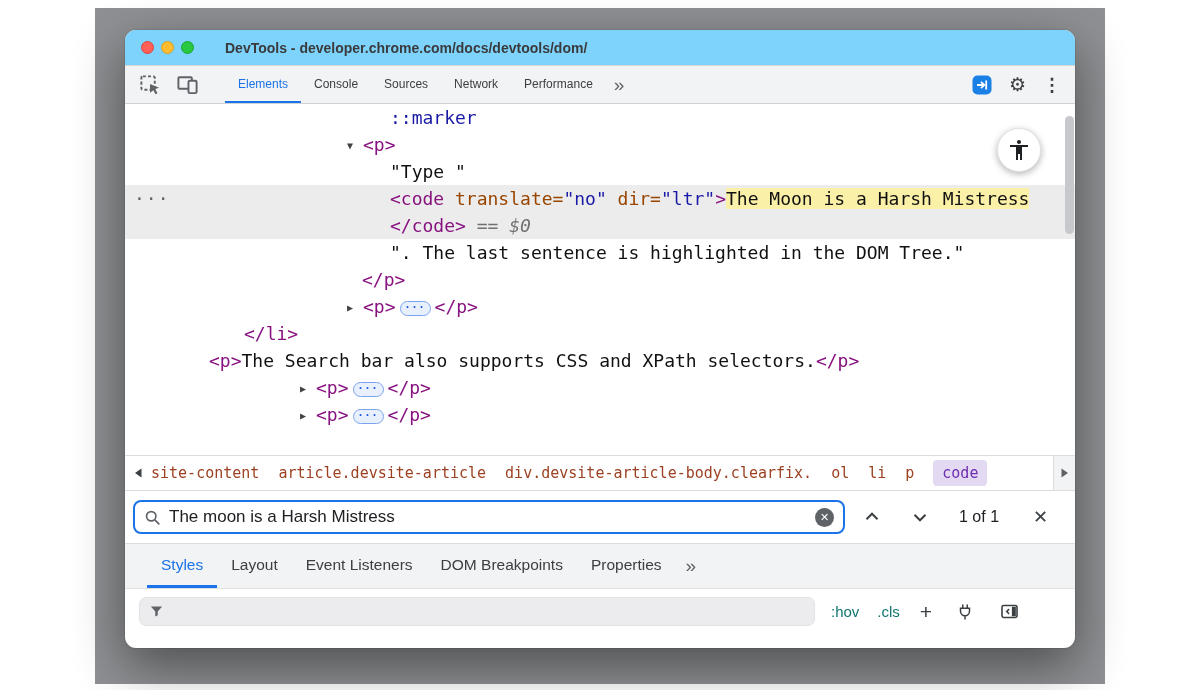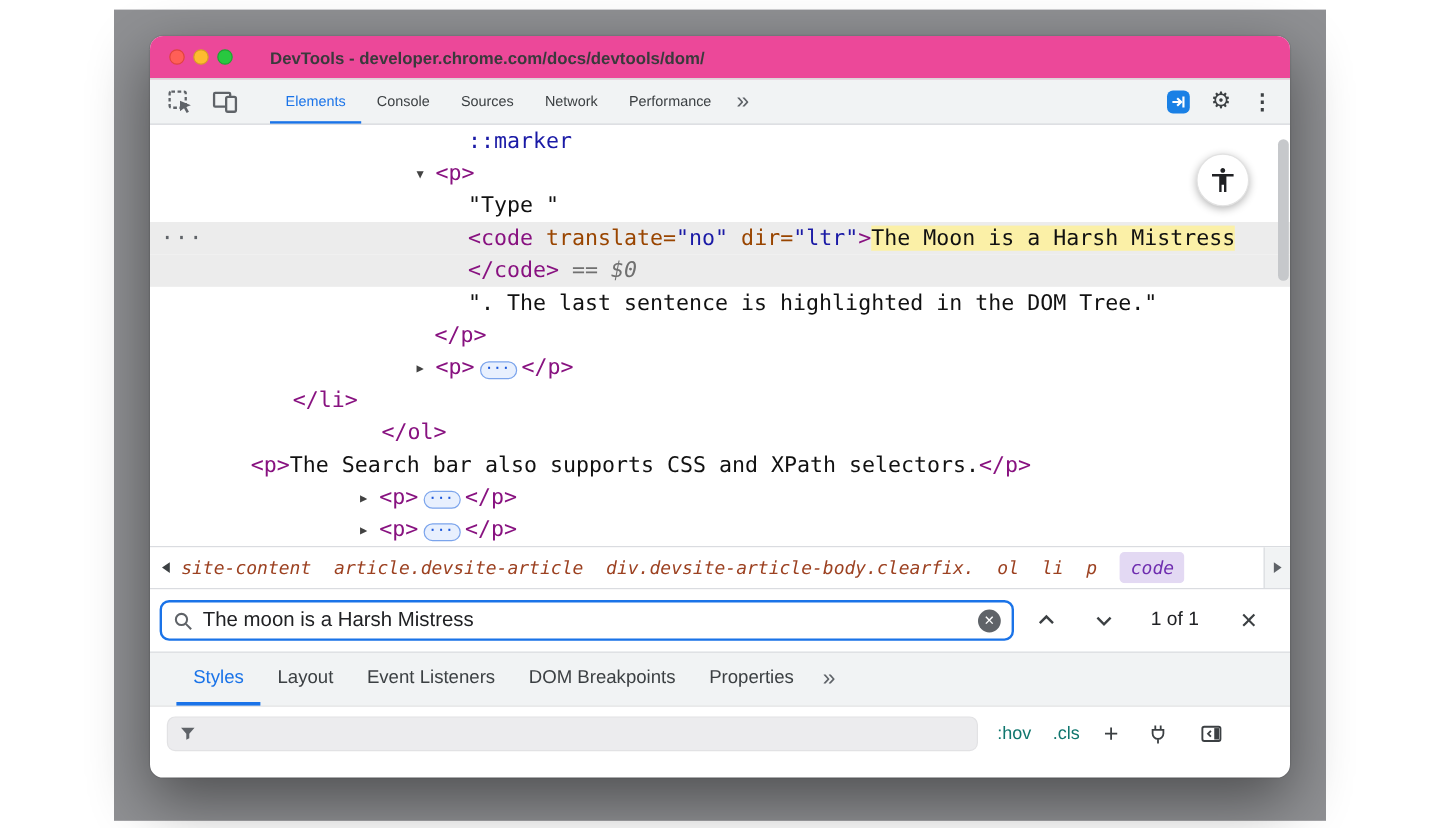--- a/index.html
+++ b/index.html
@@ -5,21 +5,21 @@
   * { box-sizing: border-box; margin: 0; padding: 0; }
   html, body { width: 1200px; height: 690px; overflow: hidden; background: #ffffff;
                font-family: "Liberation Sans", sans-serif; }
   .stage { position: absolute; left: 95px; right: 95px; top: 8px; bottom: 6px; background: #8f9093; }
 
   .window { position: absolute; left: 30px; top: 22px; width: 950px; height: 618px;
             background: #fff; border-radius: 11px; overflow: hidden;
             box-shadow: 0 18px 50px rgba(0,0,0,.45), 0 0 0 1px rgba(0,0,0,.08); }
 
   
-  .titlebar { height: 36px; background: #ec4899; border-bottom: 1px solid #d8d8d8;
+  .titlebar { height: 36px; background: #7dd3fc; border-bottom: 1px solid #d8d8d8;
               display: flex; align-items: center; position: relative; }
   .lights { display: flex; gap: 7px; margin-left: 16px; }
   .light { width: 13px; height: 13px; border-radius: 50%; }
   .light.red { background: #ff5f57; border: 1px solid #e0443e; }
   .light.yellow { background: #febc2e; border: 1px solid #d89e24; }
   .light.green { background: #28c840; border: 1px solid #1ea433; }
   .title { position: absolute; left: 100px; font-size: 14px; font-weight: bold; color: #3a3a3c; }
 
   
   .toolbar { height: 38px; background: #f1f3f4; border-bottom: 1px solid #cfd2d6;
@@ -60,21 +60,21 @@
           display: flex; align-items: center; justify-content: center; }
   .vscroll { position: absolute; right: 1px; top: 12px; width: 9px; height: 118px;
              border-radius: 5px; background: #c6c8cb; }
 
   
   .crumbs { height: 35px; border-top: 1px solid #dadce0; display: flex; align-items: center;
             background: #fff; overflow: hidden; }
   .crumb-nav { width: 26px; align-self: stretch; display: flex; align-items: center; justify-content: center; }
   .crumb-nav.right { margin-left: auto; width: 22px; background: #f1f3f4; border-left: 1px solid #dadce0; }
   .crumb-list { display: flex; gap: 19px; align-items: center; overflow: hidden; white-space: nowrap;
-                font-family: "DejaVu Sans Mono", monospace; font-size: 15px; font-style: italic; }
+                font-family: "DejaVu Sans Mono", monospace; font-size: 15px; }
   .crumb { color: #9c4121; }
   .crumb.selected { color: #6e2caf; background: #e3d9f3; padding: 4px 9px; border-radius: 4px; }
 
   
   .search-row { height: 53px; display: flex; align-items: center; background: #fff;
                 border-top: 1px solid #dadce0; padding: 0 8px; }
   .search-box { width: 712px; height: 34px; border: 2px solid #1a73e8; border-radius: 8px;
                 display: flex; align-items: center; padding: 0 9px; gap: 8px; background: #fff; }
   .search-box input { border: none; outline: none; flex: 1; font-size: 17px; color: #202124;
                       background: transparent; font-family: "Liberation Sans", sans-serif; }
@@ -162,21 +162,20 @@
       <div>
           <div class="dom-row"><span class="ln" style="padding-left: 265px;"><span class="sg-pseudo">::marker</span></span></div>
           <div class="dom-row"><span class="ln" style="padding-left: 222px;"><span class="sg-arrow">▼</span><span class="sg-tag">&lt;p&gt;</span></span></div>
           <div class="dom-row"><span class="ln" style="padding-left: 265px;"><span class="sg-text">"Type "</span></span></div>
           <div class="dom-row sel"><span class="gutter">···</span><span class="ln" style="padding-left: 265px;"><span class="sg-tag">&lt;code</span><span class="sg-attr"> translate=</span><span class="sg-val">"no"</span><span class="sg-attr"> dir=</span><span class="sg-val">"ltr"</span><span class="sg-tag">&gt;</span><span class="sg-hl">The Moon is a Harsh Mistress</span></span></div>
           <div class="dom-row sel"><span class="ln" style="padding-left: 265px;"><span class="sg-tag">&lt;/code&gt;</span><span class="sg-gray"> == </span><span class="sg-dollar">$0</span></span></div>
           <div class="dom-row"><span class="ln" style="padding-left: 265px;"><span class="sg-text">". The last sentence is highlighted in the DOM Tree."</span></span></div>
           <div class="dom-row"><span class="ln" style="padding-left: 237px;"><span class="sg-tag">&lt;/p&gt;</span></span></div>
           <div class="dom-row"><span class="ln" style="padding-left: 222px;"><span class="sg-arrow">▶</span><span class="sg-tag">&lt;p&gt;</span><span class="sg-pill">···</span><span class="sg-tag">&lt;/p&gt;</span></span></div>
           <div class="dom-row"><span class="ln" style="padding-left: 119px;"><span class="sg-tag">&lt;/li&gt;</span></span></div>
-          <div class="dom-row"><span class="ln" style="padding-left: 193px;"><span class="sg-tag">&lt;/ol&gt;</span></span></div>
           <div class="dom-row"><span class="ln" style="padding-left: 84px;"><span class="sg-tag">&lt;p&gt;</span><span class="sg-text">The Search bar also supports CSS and XPath selectors.</span><span class="sg-tag">&lt;/p&gt;</span></span></div>
           <div class="dom-row"><span class="ln" style="padding-left: 175px;"><span class="sg-arrow">▶</span><span class="sg-tag">&lt;p&gt;</span><span class="sg-pill">···</span><span class="sg-tag">&lt;/p&gt;</span></span></div>
           <div class="dom-row"><span class="ln" style="padding-left: 175px;"><span class="sg-arrow">▶</span><span class="sg-tag">&lt;p&gt;</span><span class="sg-pill">···</span><span class="sg-tag">&lt;/p&gt;</span></span></div>
         </div>
       <div class="a11y">
         <svg width="24" height="24" viewBox="0 0 24 24" fill="#202124">
           <path d="M12 2c1.1 0 2 .9 2 2s-.9 2-2 2-2-.9-2-2 .9-2 2-2zm9 7h-6v13h-2v-6h-2v6H9V9H3V7h18v2z"></path>
         </svg>
       </div>
       <div class="vscroll"></div>

